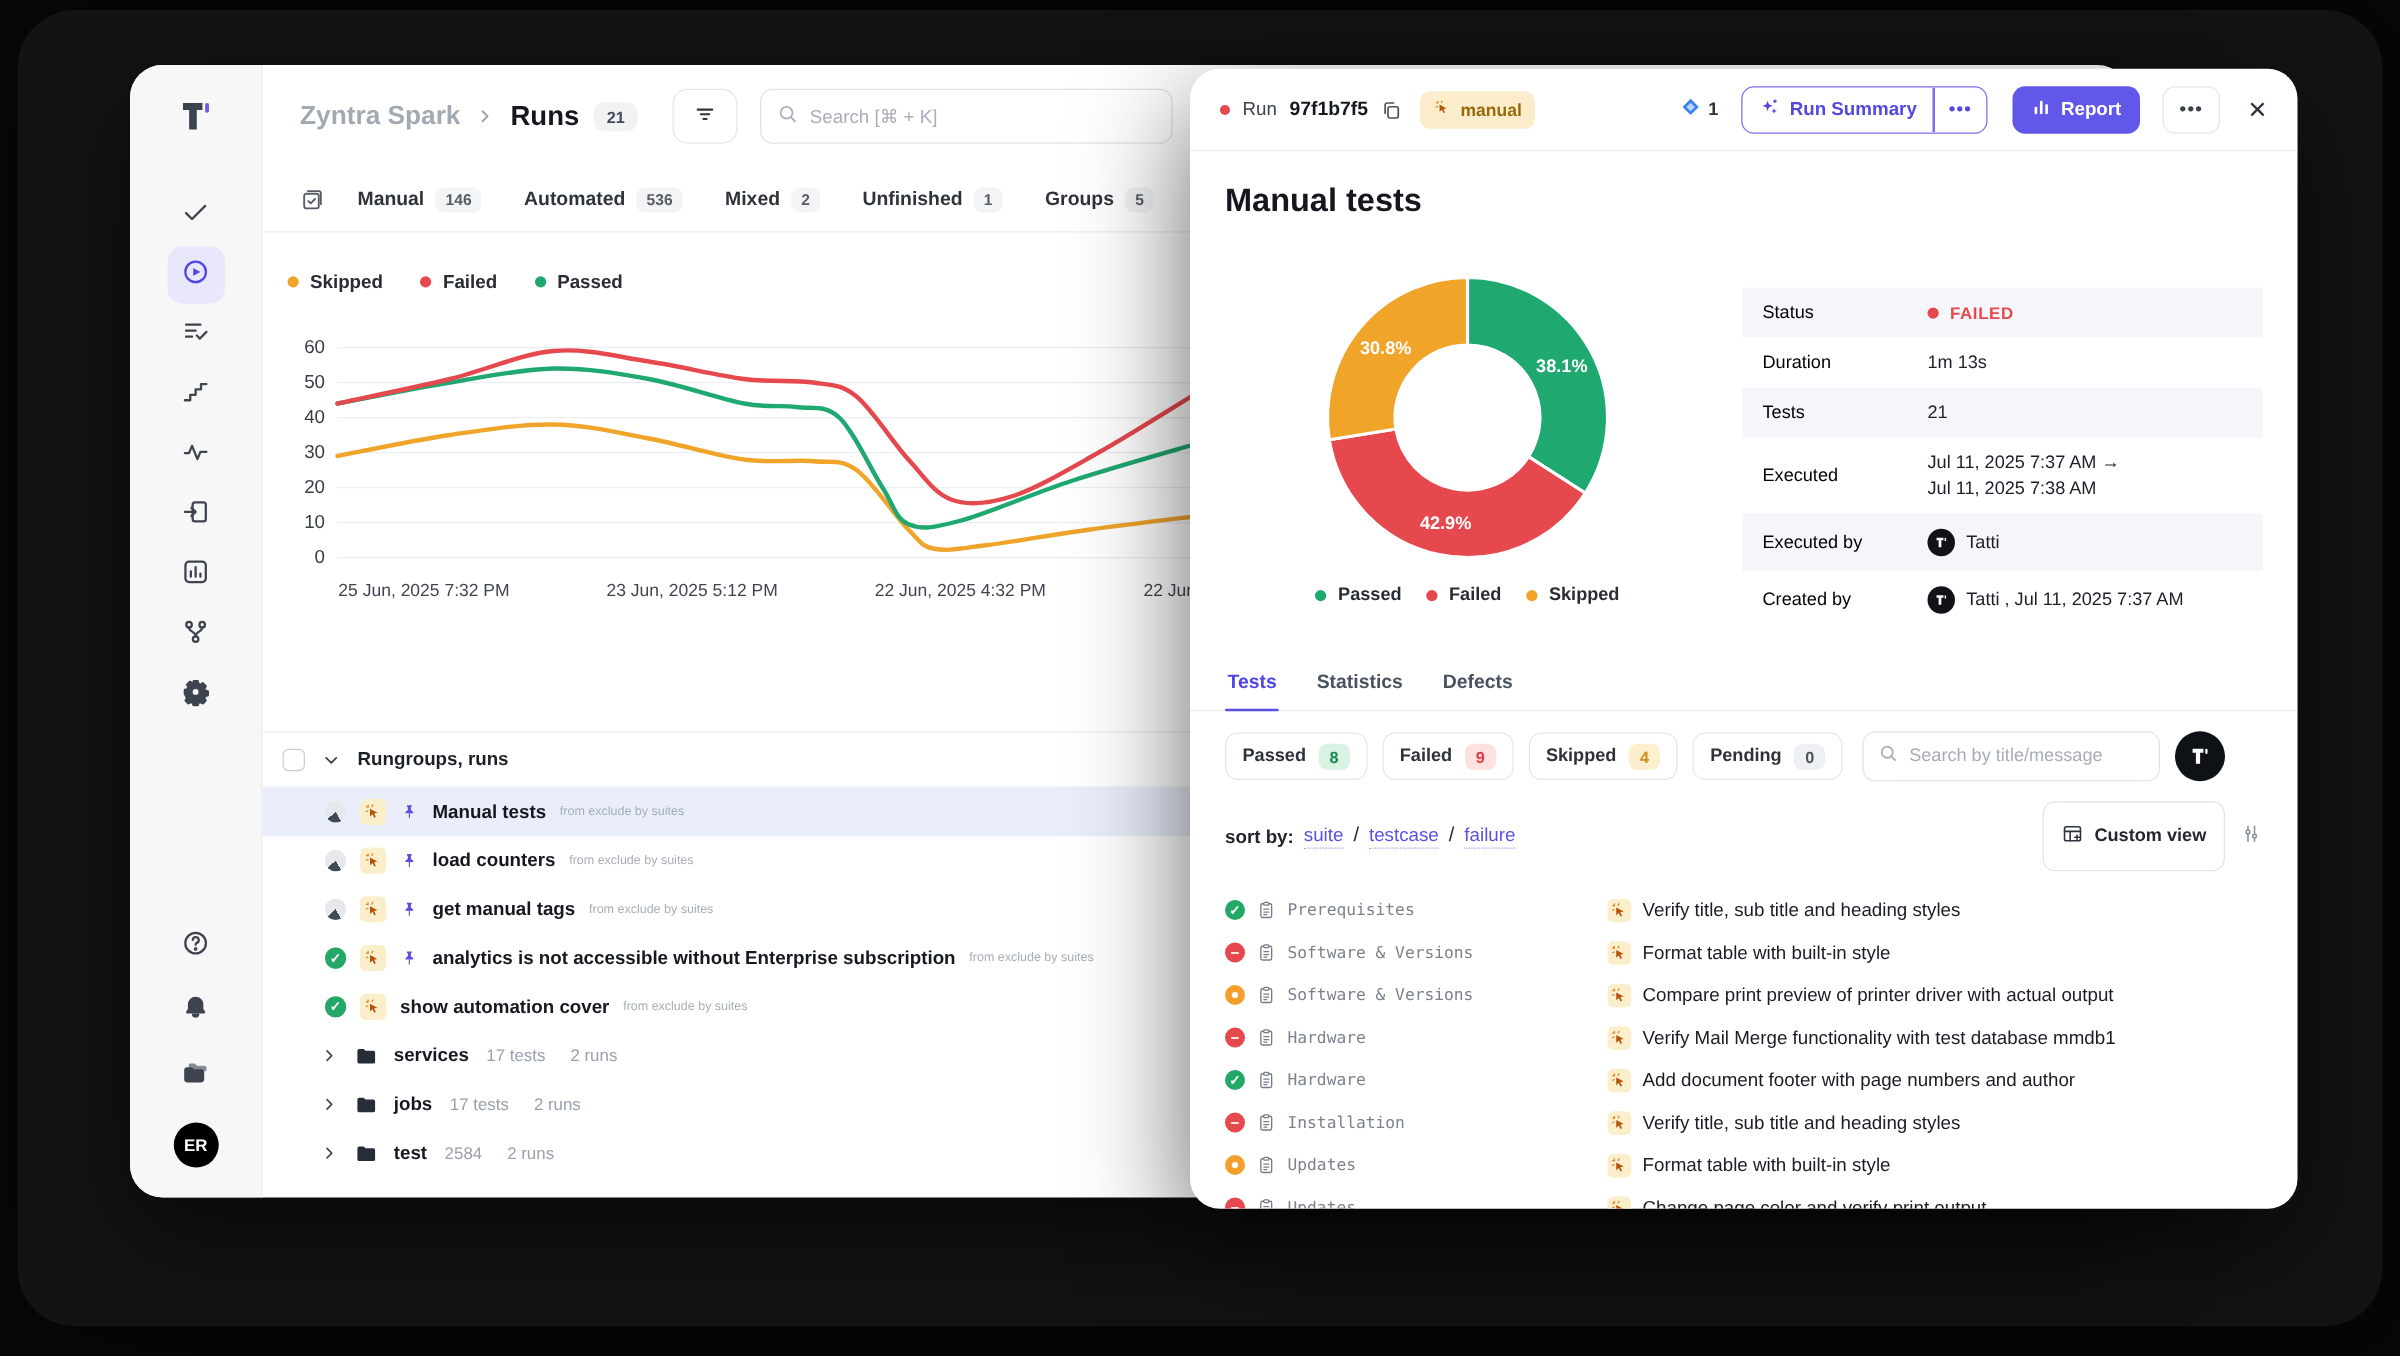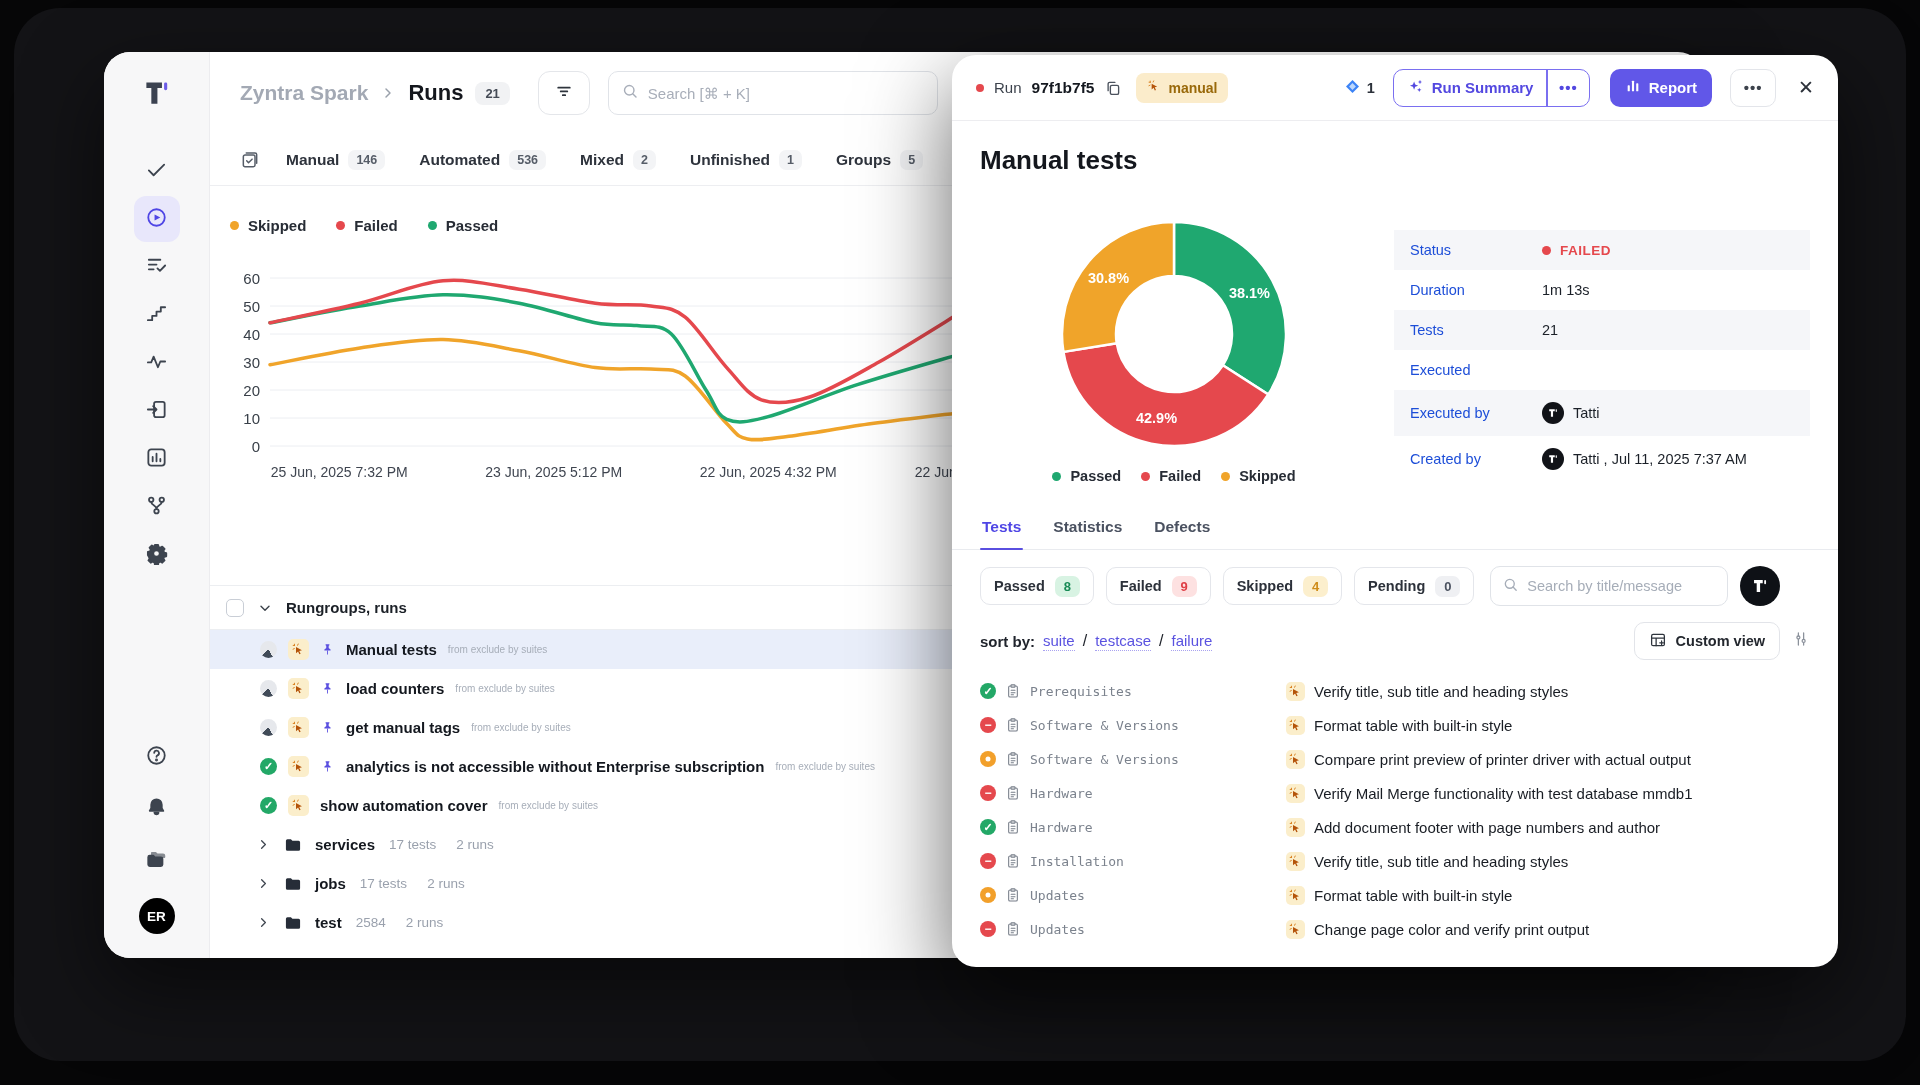--- a/index.html
+++ b/index.html
@@ -152,21 +152,21 @@
   .close-btn { margin-left:12px; font-size:19px; color:#2c313a; cursor:pointer; }
 
   .ptitle { font-size:26px; font-weight:700; color:#14171d; padding:24px 28px 10px; }
   .overview { display:flex; padding:0 28px; gap:26px; margin-top:24px; }
   .donut-col { width:388px; display:flex; flex-direction:column; align-items:center; }
   #donut { margin-top:6px; }
   .dlegend { display:flex; gap:20px; margin-top:16px; }
   .info-col { flex:1; margin-top:20px; font-size:14.5px; }
   .info-row { display:grid; grid-template-columns:132px 1fr; padding:12px 16px; align-items:center; }
   .info-row:nth-child(odd) { background:#f5f6f9; }
-  .ilabel { color:#1d4ed8; }
+  .ilabel { color:#000000; }
   .ival { color:#1b2028; display:flex; flex-direction:column; gap:5px; }
   .iline { display:flex; align-items:center; gap:9px; }
   .sdot { width:9px; height:9px; border-radius:50%; background:#e5484d; flex:0 0 9px; }
   .v.status { color:#e5484d; font-weight:800; font-size:13.5px; letter-spacing:.5px; }
   .avatar-t { width:22px; height:22px; border-radius:50%; background:#111318; display:flex;
     align-items:center; justify-content:center; flex:0 0 22px; }
   .avatar-t svg { width:14px; height:14px; }
 
   .ptabs { display:flex; gap:28px; padding:0 28px; border-bottom:1px solid #e9ebef; margin-top:24px; }
   .ptab { padding:10px 2px 13px; font-size:15.5px; color:#4a5160; font-weight:600; cursor:pointer;
@@ -197,21 +197,21 @@
   .t-logo svg { width:22px; height:22px; }
 
   .sort-row { display:flex; align-items:center; padding:10px 28px 10px; }
   .sort-label { font-size:15px; color:#20242c; font-weight:600; margin-right:8px; }
   .sort-links { display:flex; list-style:none; align-items:center; }
   .sort-links li { display:flex; align-items:center; }
   .sort-links a { color:#5a52e0; font-size:15px; text-decoration:none; cursor:pointer;
     border-bottom:1.5px dotted #a9a3f0; padding-bottom:1px; }
   .sort-links .sep { color:#20242c; margin:0 8px; }
   .sort-links li:last-child .sep { display:none; }
-  .cv-btn { margin-left:auto; height:38px; border:1px solid #e2e4e9; border-radius:10px;
+  .cv-btn { margin-left:auto; height:56px; border:1px solid #e2e4e9; border-radius:10px;
     display:flex; align-items:center; gap:9px; padding:0 14px; font-size:14.5px; font-weight:600;
     color:#23272e; cursor:pointer; background:#fff; }
   .cv-btn svg { width:18px; height:18px; stroke:#2e343d; fill:none; stroke-width:1.7;
     stroke-linecap:round; }
   .sliders-btn { margin-left:12px; color:#8b919b; cursor:pointer; display:flex; }
   .sliders-btn svg { width:18px; height:18px; stroke:currentColor; fill:none; stroke-width:1.7;
     stroke-linecap:round; }
 
   .ttable { padding:4px 28px 0; flex:1; overflow:hidden; }
   .trow { display:grid; grid-template-columns:306px 1fr; align-items:center; height:34px; cursor:pointer; }
@@ -683,20 +683,27 @@
             <div class="iline">
 
               <span class="v">21</span>
             </div>
 
           </div>
         </div>
 
         <div class="info-row">
           <span class="ilabel">Executed</span>
+          <div class="ival">
+            <div class="iline">
+
+              <span class="v">Jul 11, 2025 7:37 AM →</span>
+            </div>
+            <div class="iline">Jul 11, 2025 7:38 AM</div>
+          </div>
         </div>
 
         <div class="info-row">
           <span class="ilabel">Executed by</span>
           <div class="ival">
             <div class="iline">
 
               <span class="avatar-t">
                 <svg viewBox="0 0 24 24" fill="#fff">
                   <path d="M5.5 5.5h9.5v3.4h-2.9v9.6H8.4V8.9H5.5z"></path>

